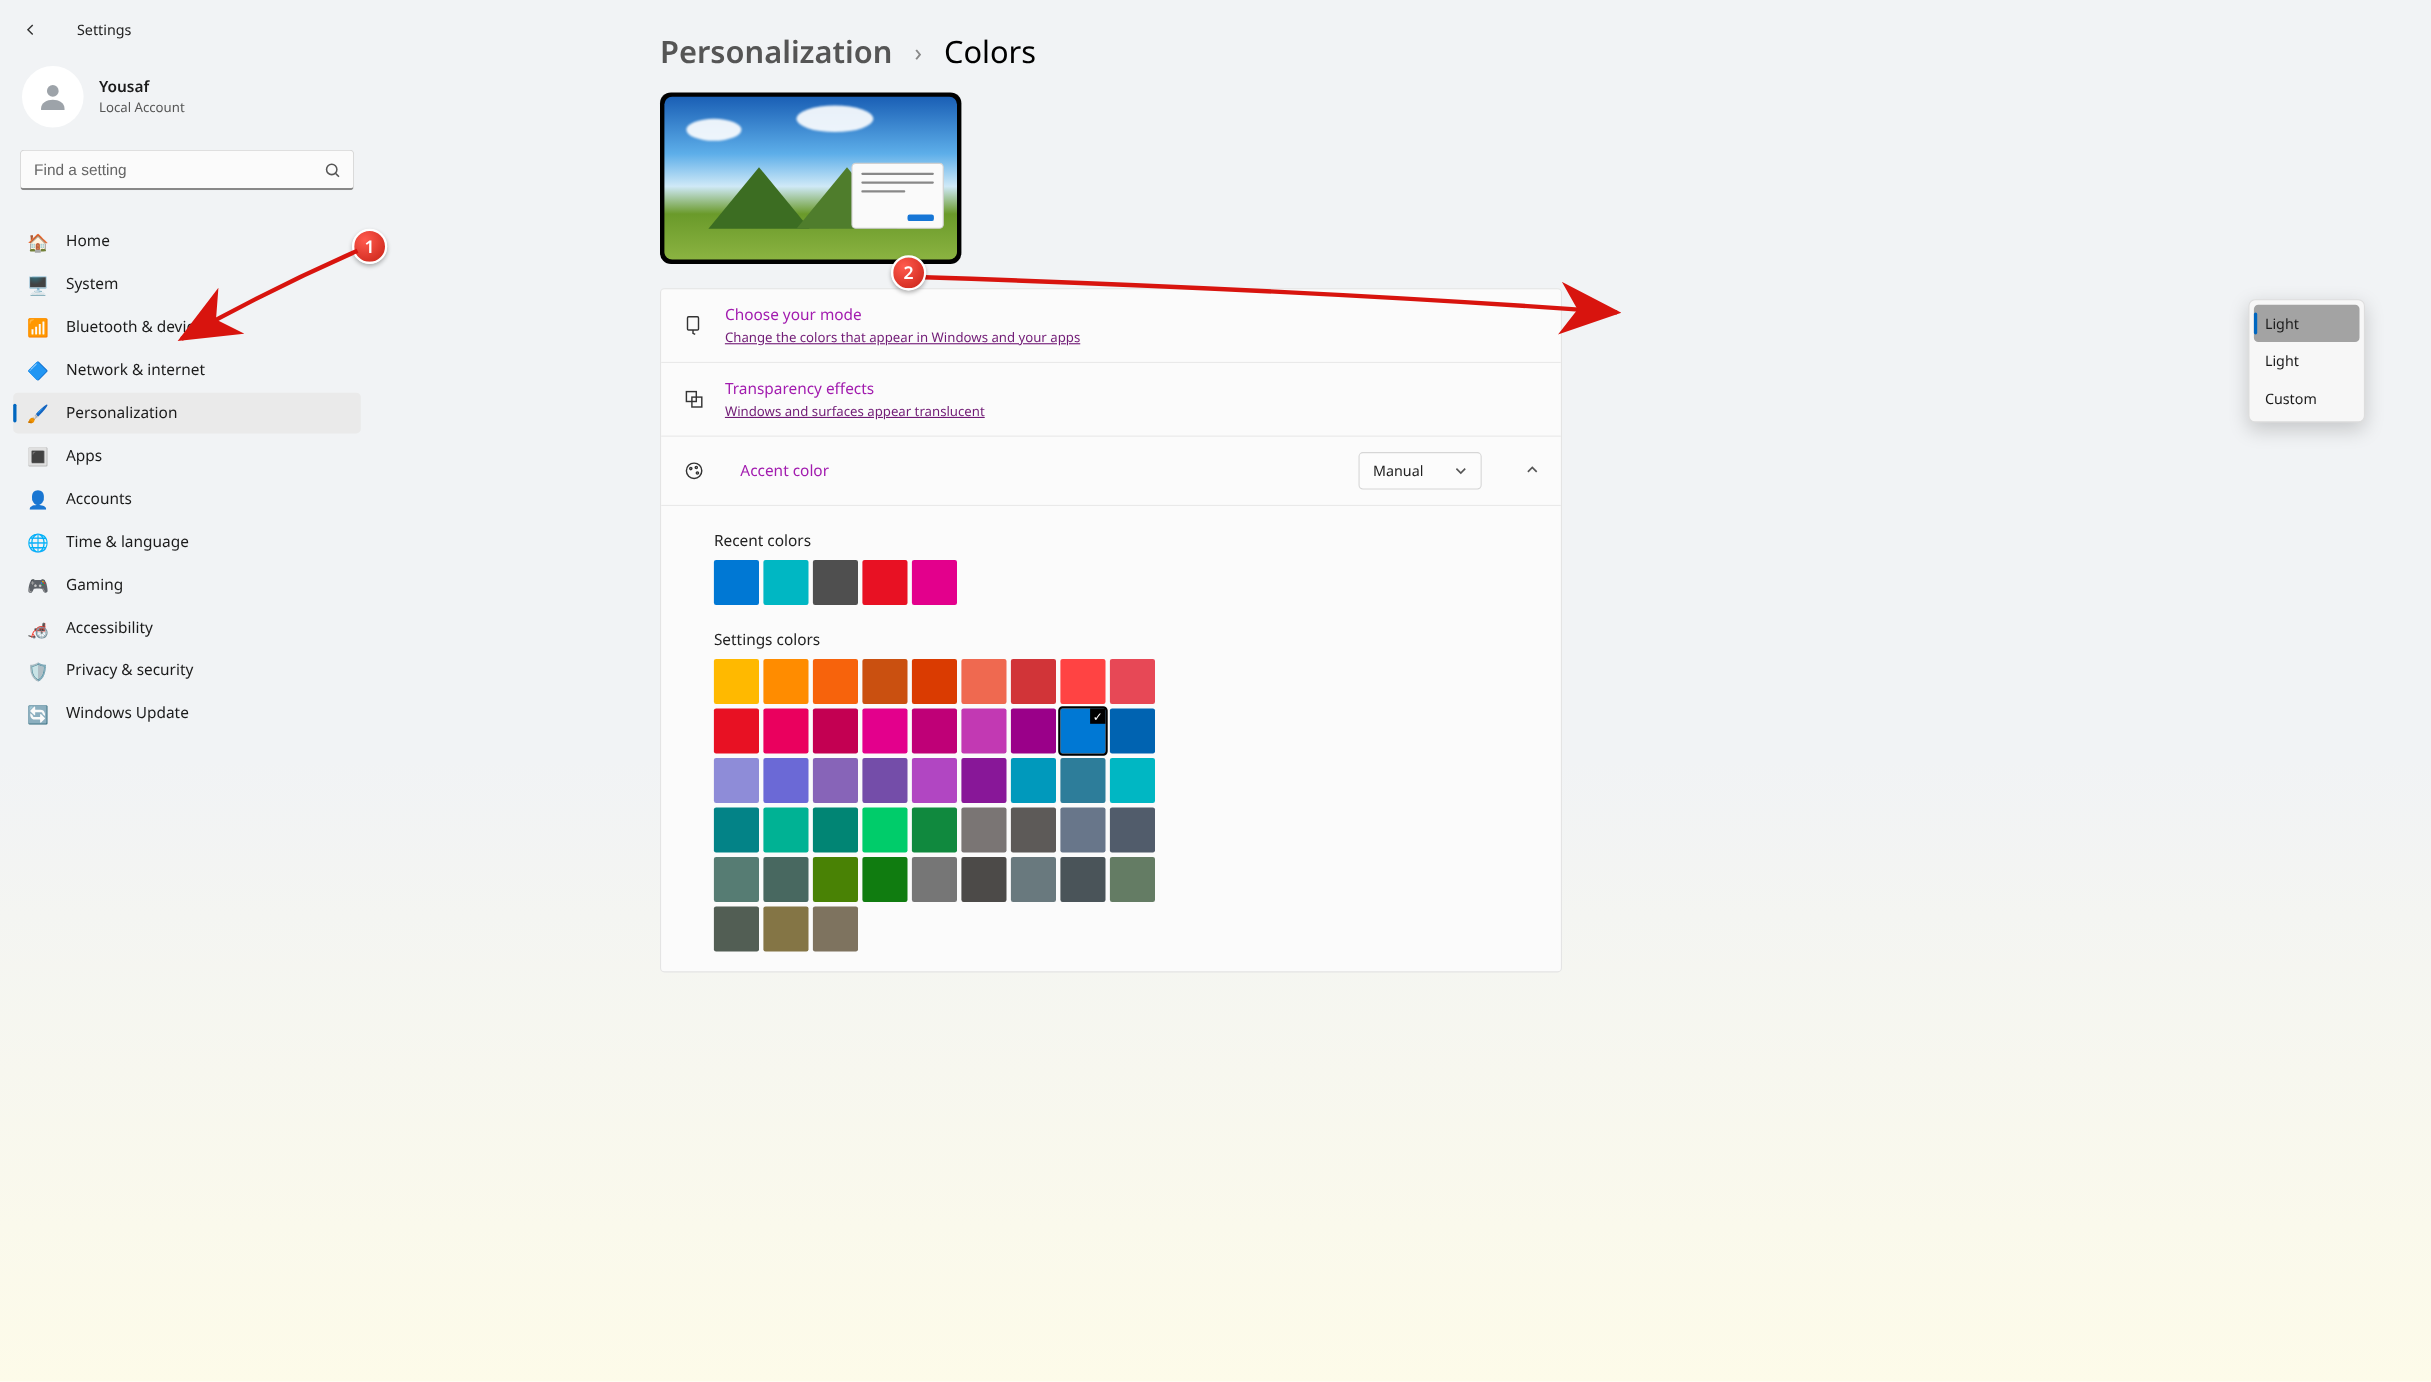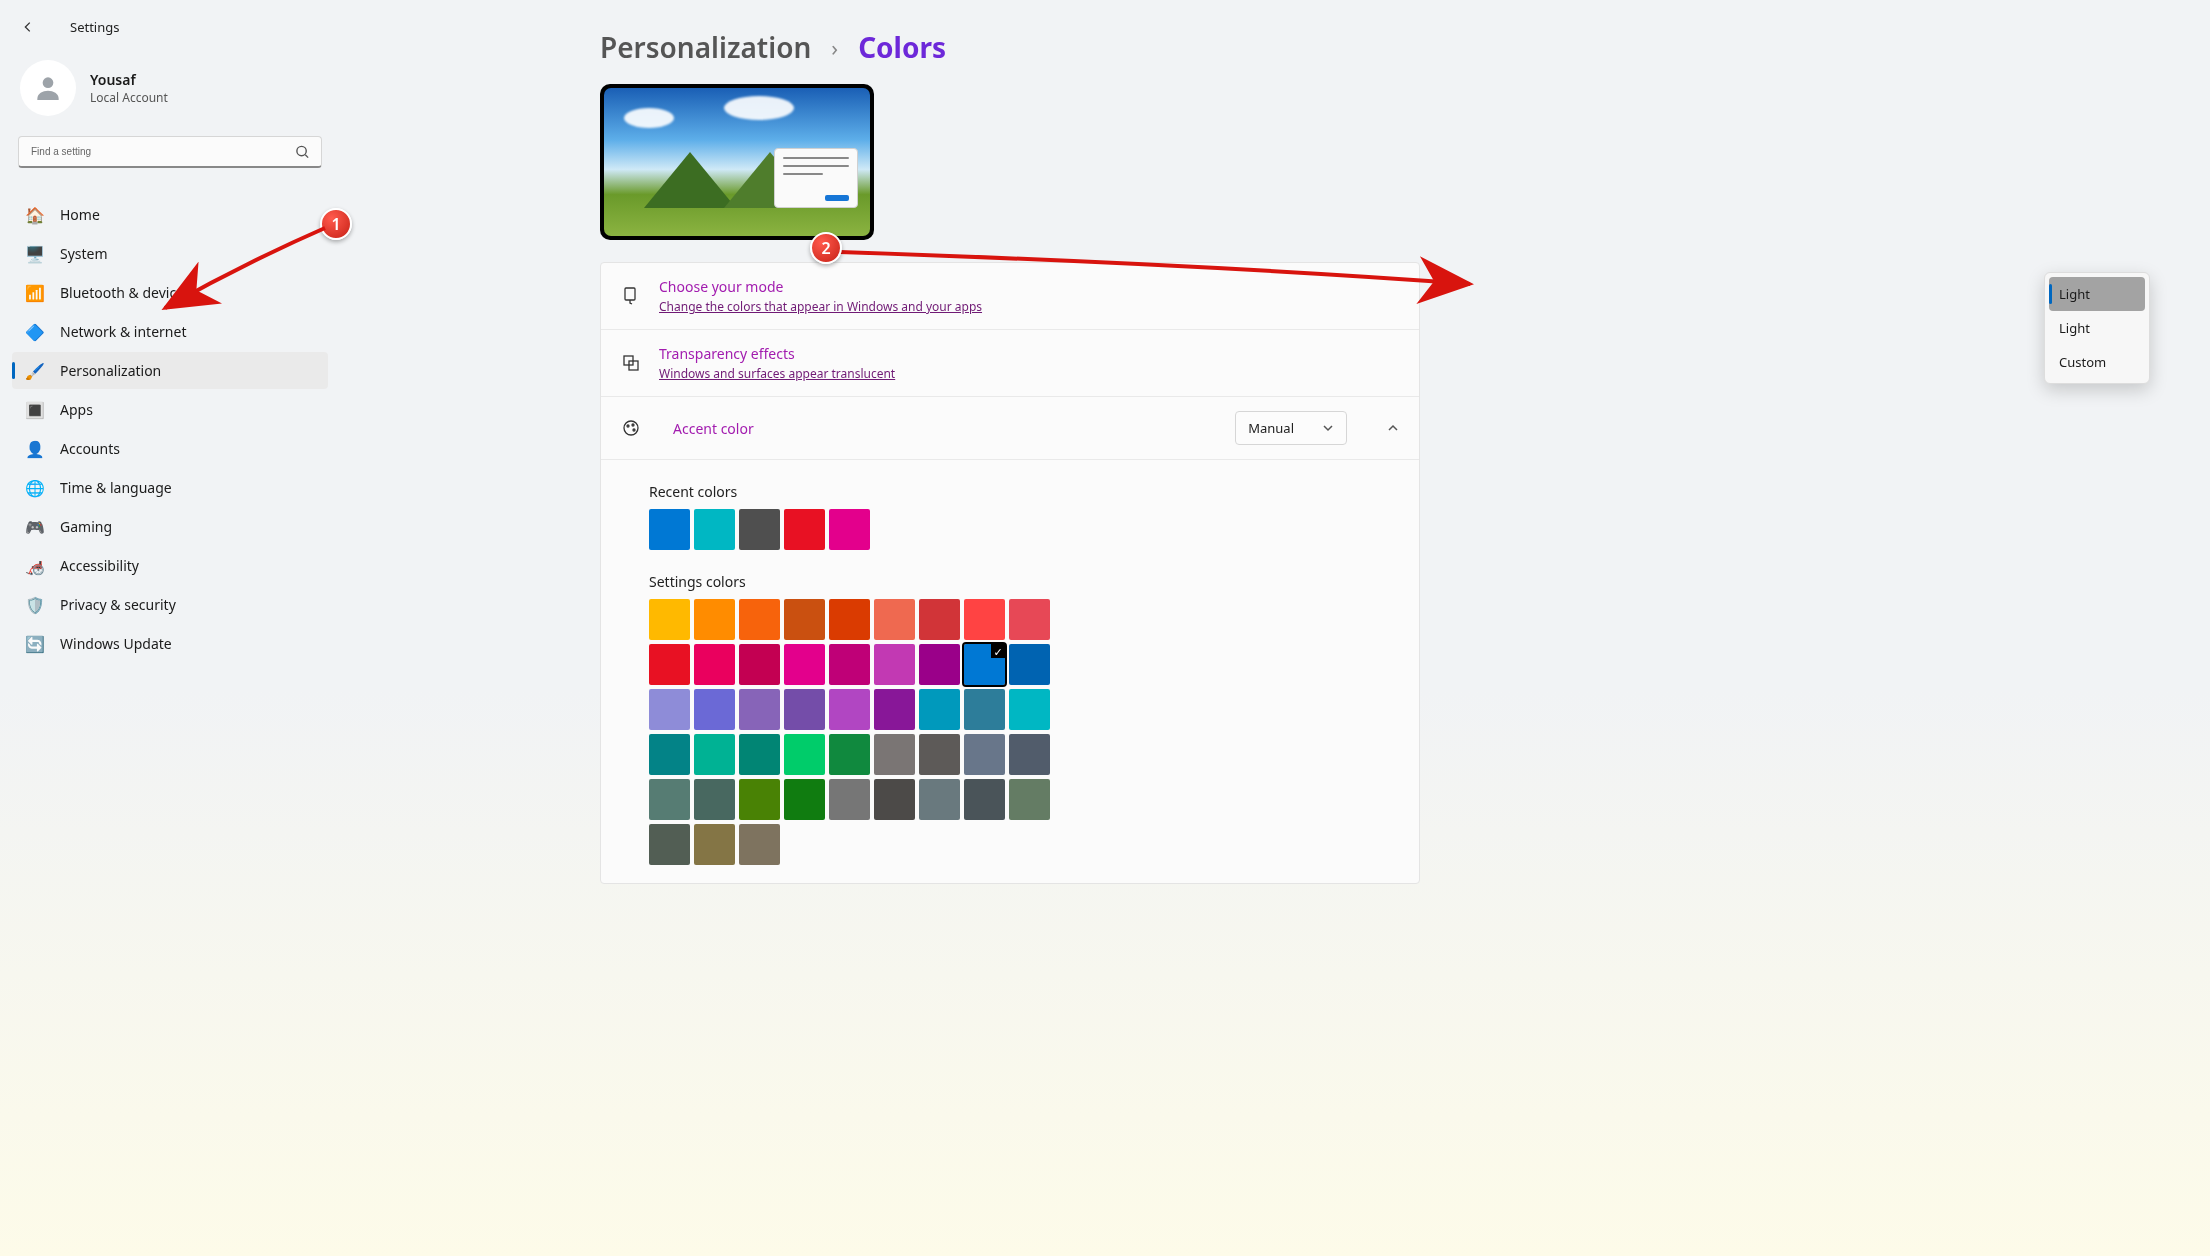--- a/index.html
+++ b/index.html
@@ -34,21 +34,21 @@
   .profile-text .sub { font-size: 12px; color: #555; }
 
   .search-wrap { position: relative; padding: 4px 6px; }
   .search {
     width: 100%;
     padding: 9px 34px 9px 12px;
     border: 1px solid #d6d6d6;
     border-bottom: 2px solid #888;
     border-radius: 4px;
     background: #fbfbfb;
-    font-size: 10px;
+    font-size: 14px;
     color: #333;
   }
   .search::placeholder { color: #666; }
   .search-icon { position: absolute; right: 18px; top: 50%; transform: translateY(-50%); width: 15px; height: 15px; stroke: #555; }
 
   .nav { display: flex; flex-direction: column; gap: 2px; margin-top: 12px; }
   .nav-item {
     display: flex; align-items: center; gap: 16px;
     padding: 9px 10px 9px 14px;
     border-radius: 4px;
@@ -63,21 +63,21 @@
     width: 3px; border-radius: 2px; background: #0067c0;
   }
   .nav-icon { width: 18px; height: 18px; display: inline-flex; align-items: center; justify-content: center; font-size: 16px; }
 
   
   .main { flex: 1; padding: 28px 60px 0 260px; overflow: auto; position: relative; }
 
   .crumbs { display: flex; align-items: center; gap: 20px; font-size: 28px; margin-bottom: 18px; }
   .crumb-root { font-weight: 600; color: #555; }
   .crumb-sep { color: #888; font-size: 22px; }
-  .crumb-leaf { font-weight: 700; color: #6d28d9; }
+  .crumb-leaf { font-weight: 400; color: #000000; }
 
   .preview {
     width: 274px; height: 156px; border-radius: 10px; background: #000;
     padding: 4px; margin-bottom: 22px;
   }
   .preview-inner {
     width: 100%; height: 100%; border-radius: 7px; overflow: hidden; position: relative;
     background: linear-gradient(180deg, #1a5fb5 0%, #5daee9 35%, #cfe9f7 55%, #6a9a2a 72%, #8bb341 100%);
   }
   .preview-window {

